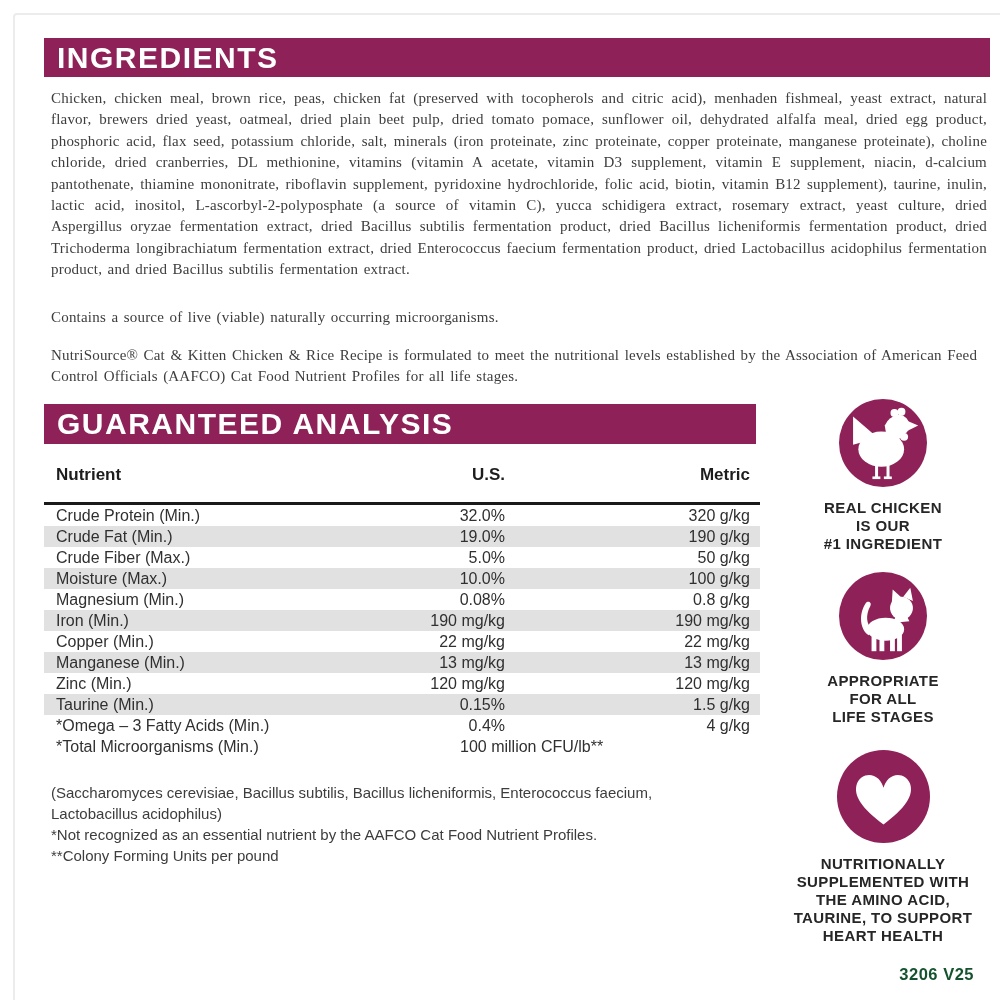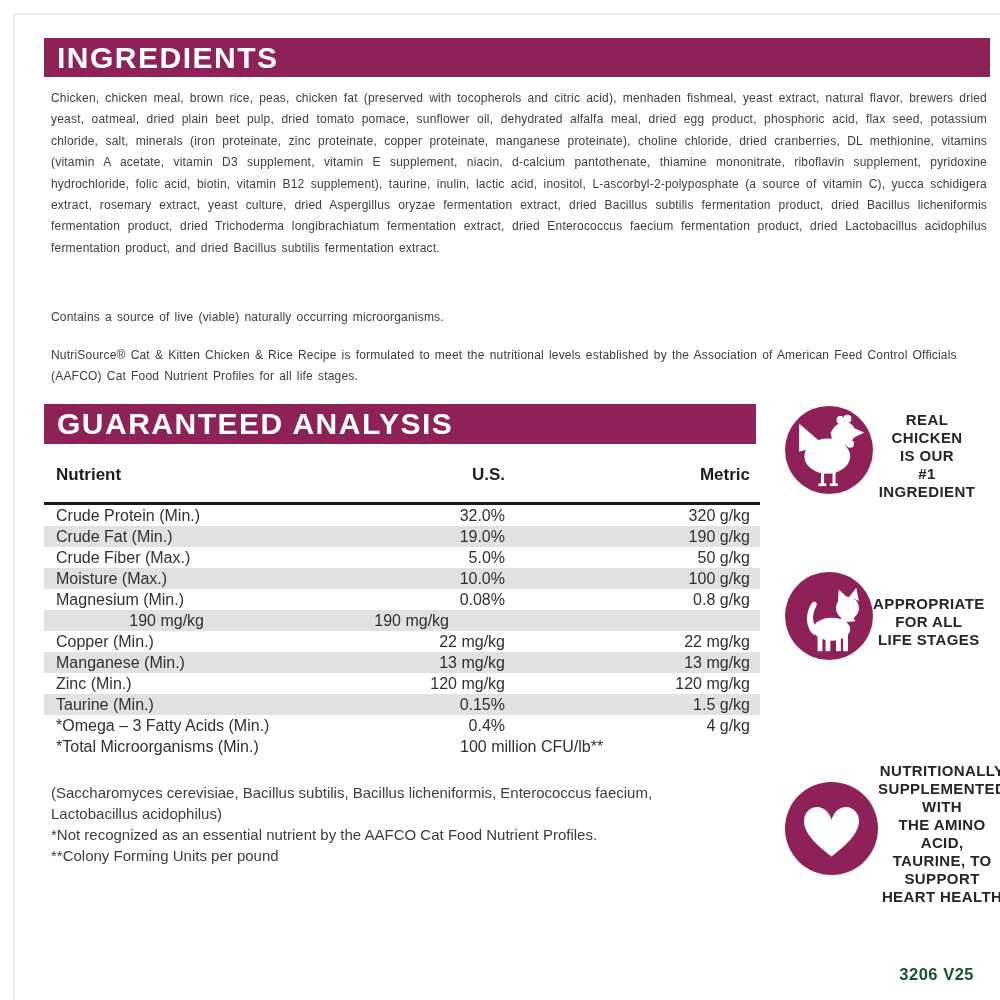--- a/index.html
+++ b/index.html
@@ -10,42 +10,42 @@
     overflow:hidden;box-sizing:border-box;
   }
   .banner{
     position:absolute;left:29px;background:#8e2157;color:#ffffff;
     font-weight:bold;font-size:30px;letter-spacing:1.5px;
     display:flex;align-items:center;padding-left:13px;box-sizing:border-box;
   }
   #ingredients-banner{top:23px;width:946px;height:39px;}
   #ga-banner{top:389px;width:712px;height:40px;}
   .body-text{
-    font-size:12px;line-height:21.4px;color:#3d3d3d;
-    letter-spacing:0.2px;word-spacing:1.5px;
+    font-size:15px;line-height:21.4px;color:#3d3d3d;
+    letter-spacing:0.2px;word-spacing:1.5px;font-family:Liberation Serif, serif;
   }
   #ingredients-body{position:absolute;left:36px;top:73px;width:936px;text-align:justify;}
   #contains-note{position:absolute;left:36px;top:292px;width:936px;}
   #aafco-statement{position:absolute;left:36px;top:330px;width:936px;text-align:left;}
   
   #ga-table{position:absolute;left:29px;top:450px;width:716px;font-size:16px;color:#303030;}
   .t-head{display:flex;font-weight:bold;font-size:17px;color:#1d1d1d;
           border-bottom:3px solid #1a1a1a;padding-bottom:17px;align-items:flex-start;}
   .t-row{display:flex;height:21px;line-height:21px;align-items:center;}
   .t-row:nth-child(even){background:#e1e1e1;}
   .t-label{flex:1;padding-left:12px;white-space:nowrap;}
   .t-us{width:160px;text-align:right;white-space:nowrap;}
   .t-metric{width:245px;text-align:right;padding-right:10px;white-space:nowrap;}
   .t-total{display:flex;height:22px;line-height:22px;gap:12px;}
   .t-total-value{width:300px;text-align:left;white-space:nowrap;}
   #footnotes{position:absolute;left:36px;top:767px;width:710px;
              font-size:15px;line-height:21px;color:#3d3d3d;}
   .pre{white-space:pre-line;}
   
-  .badge{position:absolute;left:770px;width:196px;display:flex;flex-direction:row;align-items:center;}
+  .badge{position:absolute;left:770px;width:196px;display:flex;flex-direction:column;align-items:center;}
   #badge-chicken{top:384px;}
   #badge-cat{top:557px;}
   #badge-heart{top:735px;}
   .badge-circle{width:88px;height:88px;border-radius:50%;background:#8e2157;
                 display:flex;align-items:center;justify-content:center;}
   #badge-heart .badge-circle{width:93px;height:93px;}
   .badge-circle svg{display:block;}
   .badge-caption{margin-top:12px;text-align:center;font-weight:bold;font-size:15px;
                  line-height:18px;letter-spacing:0.4px;color:#262626;}
   #footer-code{position:absolute;right:33px;bottom:23px;color:#14532d;
@@ -92,20 +92,21 @@
         <span class="t-label">Moisture (Max.)</span>
         <span class="t-us">10.0%</span>
         <span class="t-metric">100 g/kg</span>
       </div>
       <div class="t-row">
         <span class="t-label">Magnesium (Min.)</span>
         <span class="t-us">0.08%</span>
         <span class="t-metric">0.8 g/kg</span>
       </div>
       <div class="t-row">
+        <span class="t-label">Iron (Min.)</span>
         <span class="t-us">190 mg/kg</span>
         <span class="t-metric">190 mg/kg</span>
       </div>
       <div class="t-row">
         <span class="t-label">Copper (Min.)</span>
         <span class="t-us">22 mg/kg</span>
         <span class="t-metric">22 mg/kg</span>
       </div>
       <div class="t-row">
         <span class="t-label">Manganese (Min.)</span>

